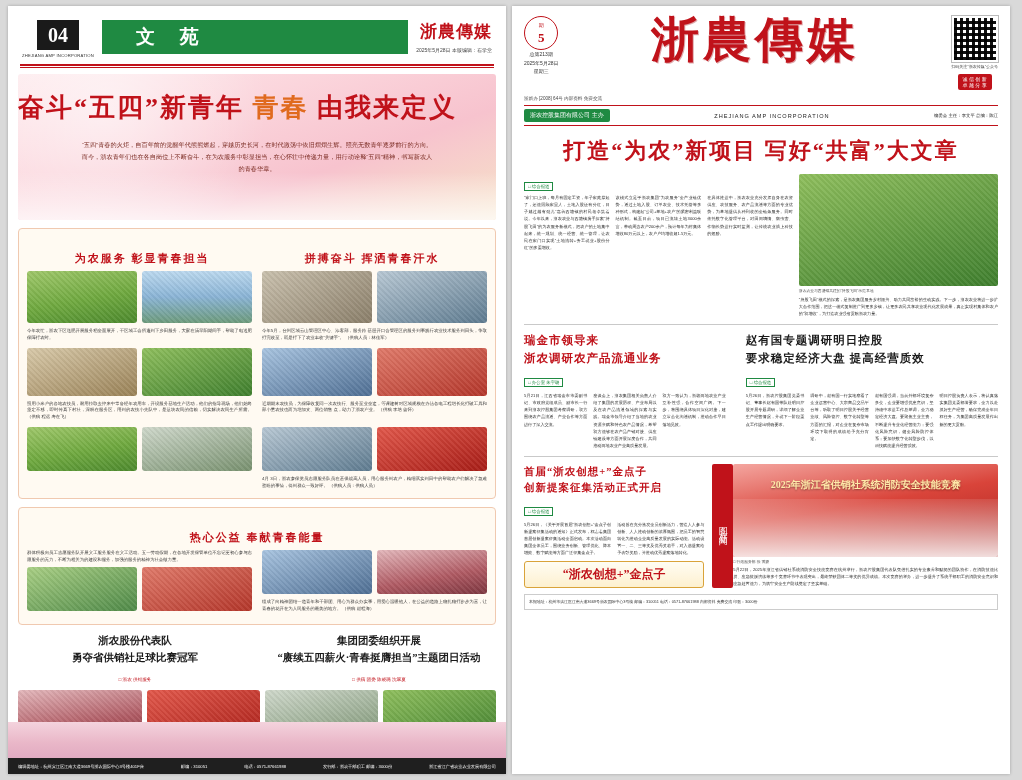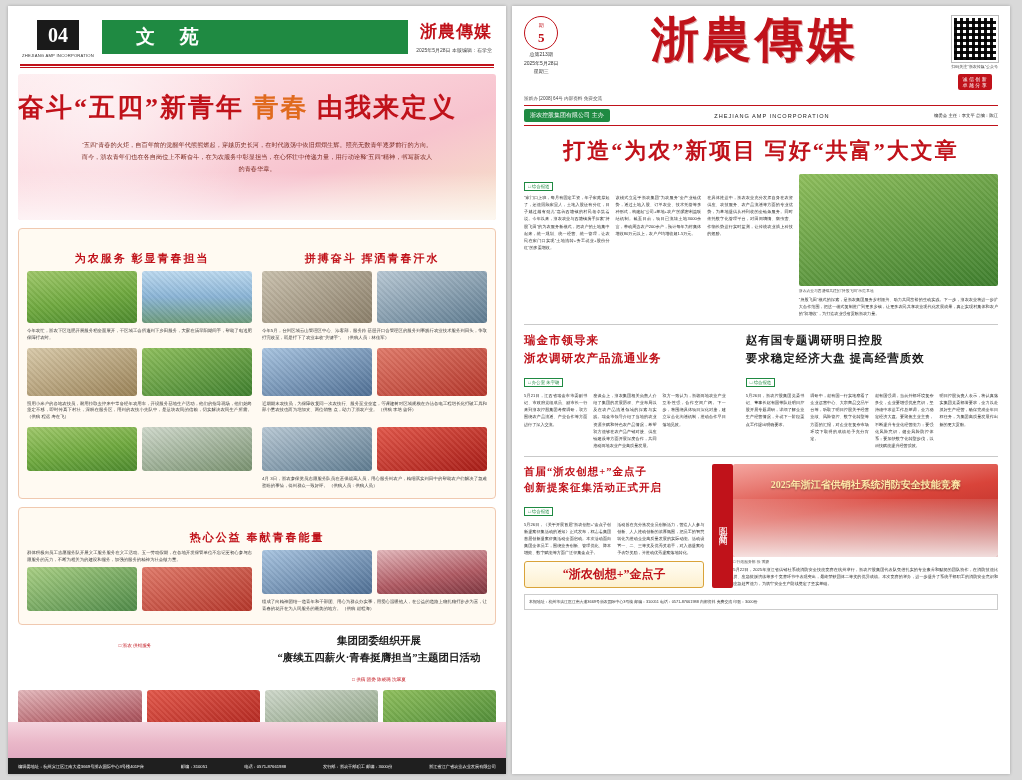--- a/index.html
+++ b/index.html
@@ -428,20 +428,22 @@
             <div class="ph img-blue grain" style="height:44px"></div>
             <div class="ph img-stage grain" style="height:44px"></div>
           </div>
           <div class="cap" style="margin-top:4px">组成了向精神团结一道青年和干部团、用心为群众办实事，用爱心温暖他人，在公益的道路上稳扎稳打步步为营，让青春的花开在为人民服务的最美的地方。 （供稿 赵程海）</div>
         </div>
       </div>
     </div>
 
     <div class="bottom-titles">
       <div class="bt">
+        <div class="t1" style="white-space:pre-line">浙农股份代表队
+勇夺省供销社足球比赛冠军</div>
         <div class="tag">□ 浙农 供销服务</div>
       </div>
       <div class="bt">
         <div class="t1" style="white-space:pre-line">集团团委组织开展
 “赓续五四薪火·青春挺膺担当”主题团日活动</div>
         <div class="tag">□ 供稿 团委  陈晓璐   沈翠夏</div>
       </div>
     </div>
 
     <div class="bottom-photos">

